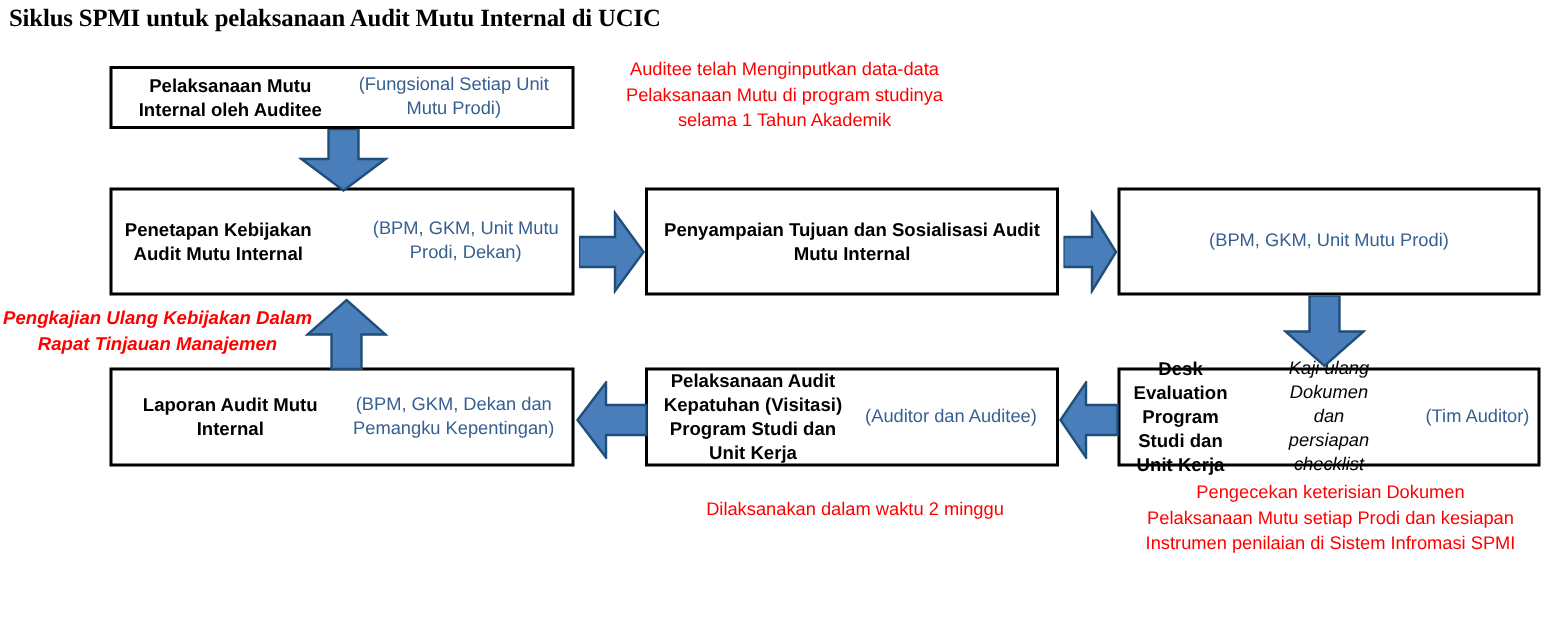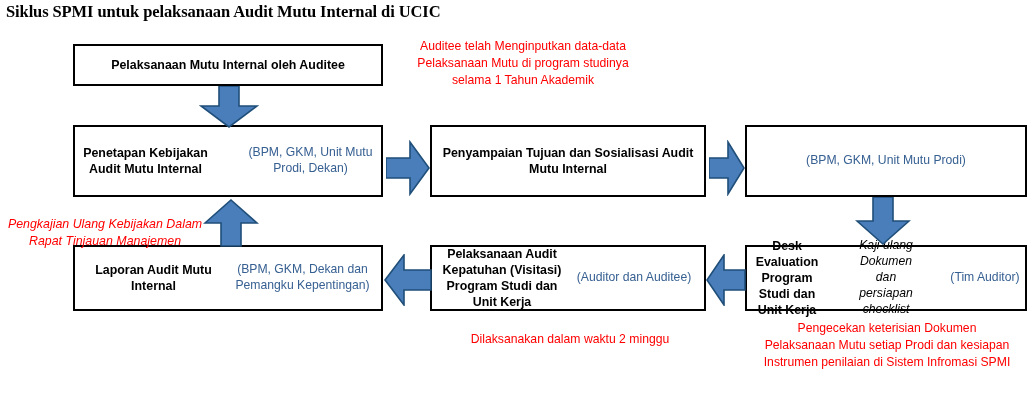--- a/index.html
+++ b/index.html
@@ -71,41 +71,41 @@
   .note {
     position: absolute;
     color: #ff0000;
     font-size: 12.2px;
     line-height: 1.38;
     text-align: center;
     white-space: pre-line;
   }
   .note.ital {
     font-style: italic;
-    font-weight: normal;
+    font-weight: bold;
     font-size: 12.4px;
     text-align: center;
-    margin-top: 12px;
   }
 
   
   .arrow {
     position: absolute;
   }
   .arrow svg { display: block; }
 </style>
 </head>
 <body>
 
 <div id="canvas">
 
   <div class="title">Siklus SPMI untuk pelaksanaan Audit Mutu Internal di UCIC</div>
 
   <div class="box" style="left:73px; top:44px; width:310px; height:42px;">
     <span class="l l-bold">Pelaksanaan Mutu Internal oleh Auditee</span>
+    <span class="l l-blue">(Fungsional Setiap Unit Mutu Prodi)</span>
   </div>
 
   <div class="box" style="left:73px; top:125px; width:310px; height:72px;gap:32px;">
     <span class="l l-bold">Penetapan Kebijakan Audit Mutu Internal</span>
     <span class="l l-blue">(BPM, GKM, Unit Mutu Prodi, Dekan)</span>
   </div>
 
   <div class="box" style="left:430px; top:125px; width:276px; height:72px;">
     <span class="l l-bold">Penyampaian Tujuan dan Sosialisasi Audit Mutu Internal</span>
   </div>

